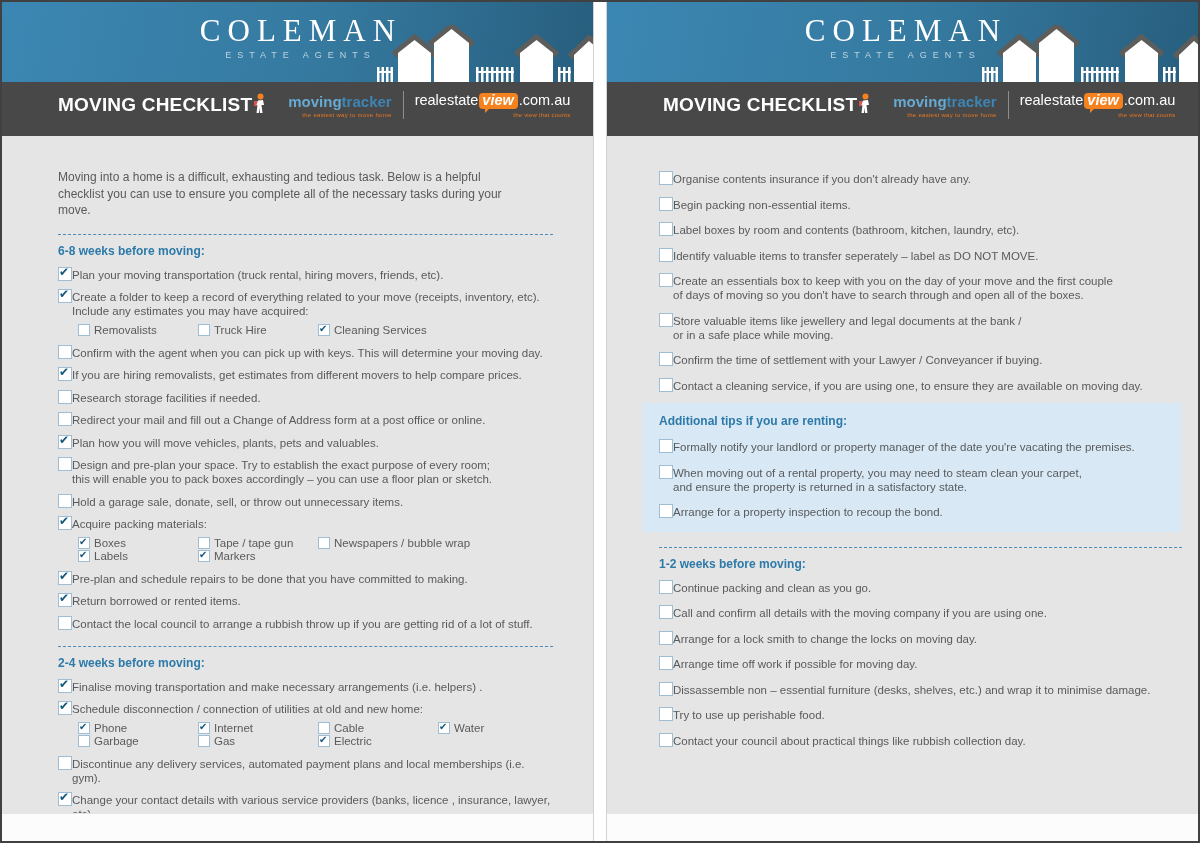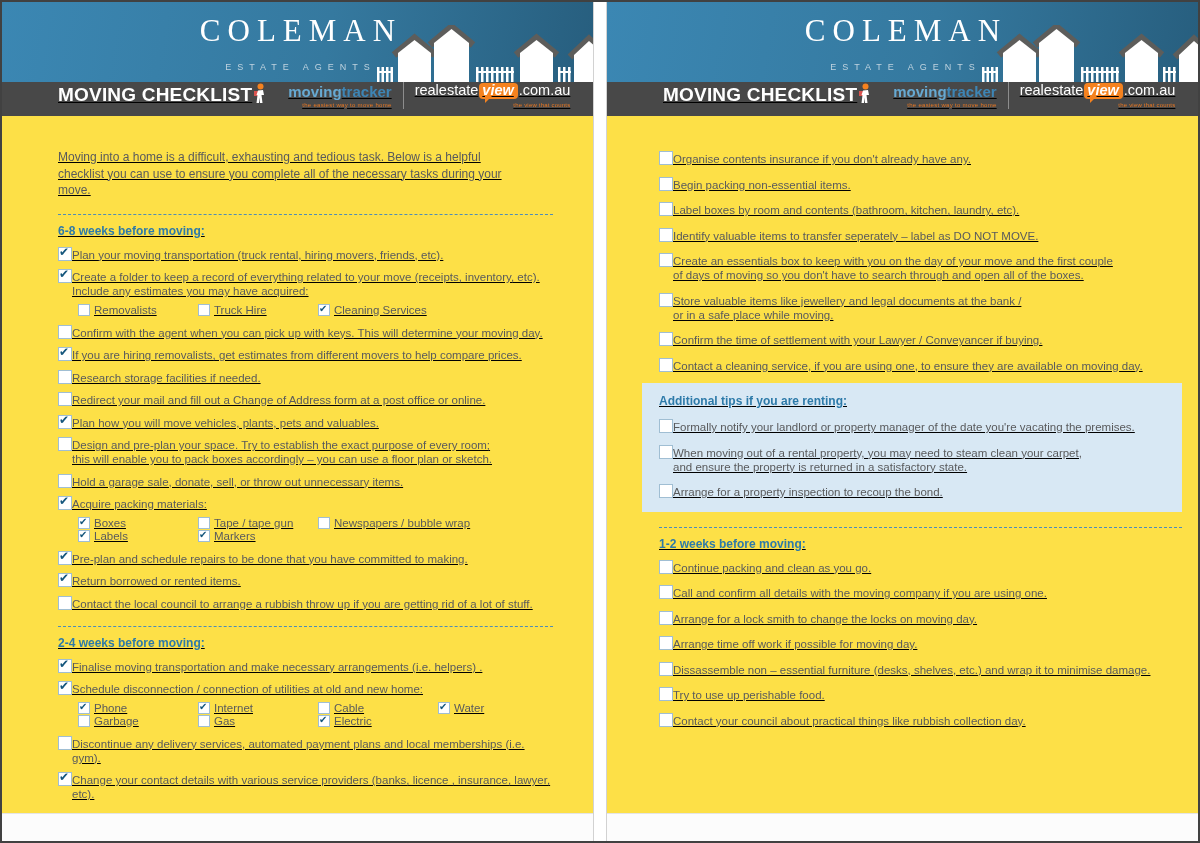--- a/index.html
+++ b/index.html
@@ -1,29 +1,29 @@
 <!DOCTYPE html>
 <html><head>
 <meta charset="utf-8">
 <style>
   html,body{margin:0;padding:0;background:#6b6b6b;font-family:"Liberation Sans","DejaVu Sans",sans-serif;}
   .canvas{width:1200px;height:843px;box-sizing:border-box;border:2px solid #414141;background:#ffffff;display:flex;gap:12px;overflow:hidden;}
-  .page{flex:0 0 592px;width:592px;box-sizing:border-box;height:100%;position:relative;background:#fde047;border-left:1px solid #d2d2d2;border-right:1px solid #d2d2d2;overflow:hidden;text-decoration:underline;}
+  .page{flex:0 0 592px;width:592px;box-sizing:border-box;height:100%;position:relative;background:#e5e5e5;border-left:1px solid #d2d2d2;border-right:1px solid #d2d2d2;overflow:hidden;}
   .page:first-child{border-left:none;}
   .page:last-child{border-right:none;}
 
   
   .page-header{height:80px;background:linear-gradient(100deg,#3b87b3 0%,#35799f 55%,#275e7e 100%);position:relative;overflow:hidden;}
   .brand{position:absolute;top:12px;left:0;right:0;text-align:center;color:#ffffff;}
   .brand-name{font-family:"Liberation Serif","DejaVu Serif",serif;font-size:31px;letter-spacing:7px;line-height:34px;text-indent:7px;}
-  .brand-sub{font-size:9px;letter-spacing:6px;color:#bfd3df;margin-top:14px;text-indent:6px;}
+  .brand-sub{font-size:9px;letter-spacing:6px;color:#bfd3df;margin-top:2px;text-indent:6px;}
   .houses{position:absolute;right:-14px;bottom:-1px;}
 
   
-  .title-bar{height:34px;background:#484848;display:flex;align-items:center;padding:0 44px 8px 56px;box-sizing:border-box;}
+  .title-bar{height:54px;background:#484848;display:flex;align-items:center;padding:0 44px 8px 56px;box-sizing:border-box;}
   .doc-title{color:#ffffff;font-size:19px;font-weight:bold;letter-spacing:0.2px;white-space:nowrap;}
   .bar-right{margin-left:auto;display:flex;align-items:center;gap:11px;}
   .mt-logo{display:flex;align-items:flex-start;gap:21px;}
   .mt-words{font-size:15px;line-height:15px;white-space:nowrap;}
   .mt-word1{color:#66a9d2;font-weight:bold;}
   .mt-word2{color:#3d85b5;font-weight:bold;}
   .mt-tagline{font-size:6px;color:#e87722;text-align:right;margin-top:1px;letter-spacing:0.3px;}
   .logo-divider{width:1px;height:28px;background:#8d8d8d;}
   .rev-words{font-size:14.5px;line-height:15px;color:#ffffff;white-space:nowrap;display:flex;align-items:center;}
   .rev-bubble{background:#f5821f;color:#ffffff;font-weight:bold;font-style:italic;border-radius:4px;padding:0 4px 1px 3px;margin:0 1px;display:inline-block;position:relative;}

